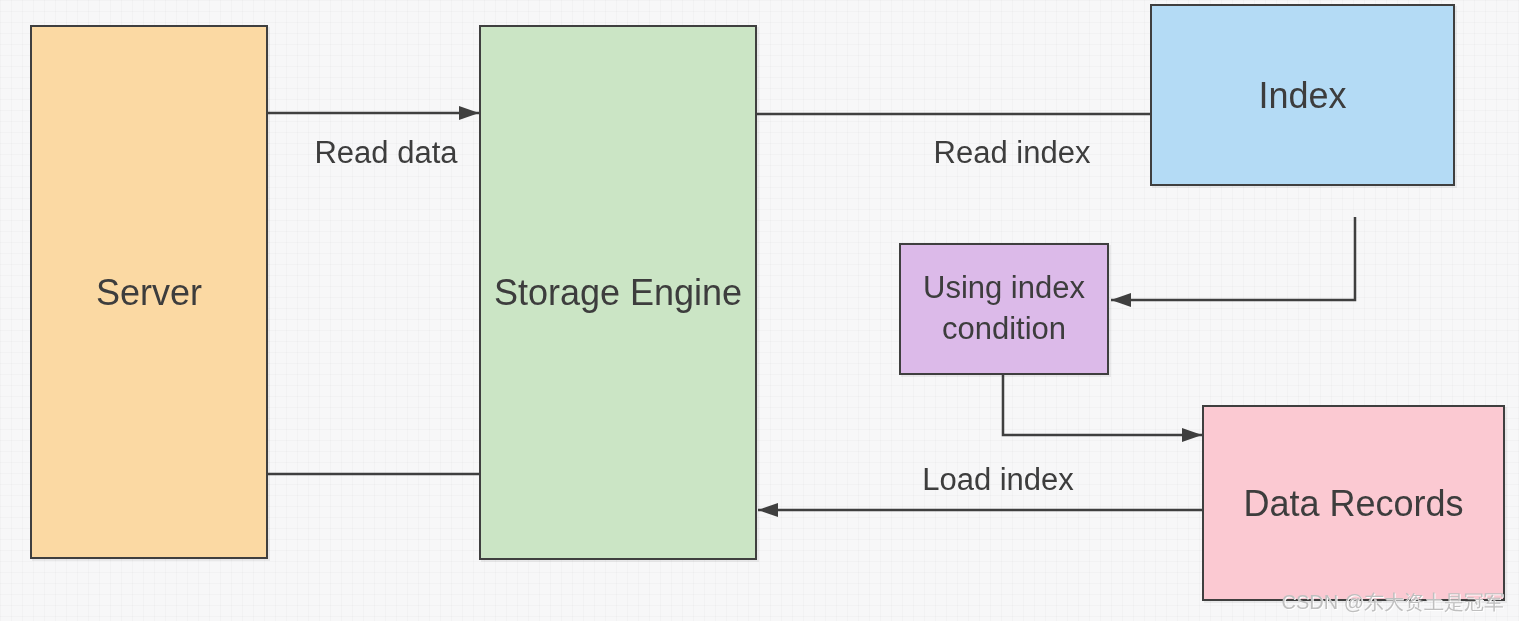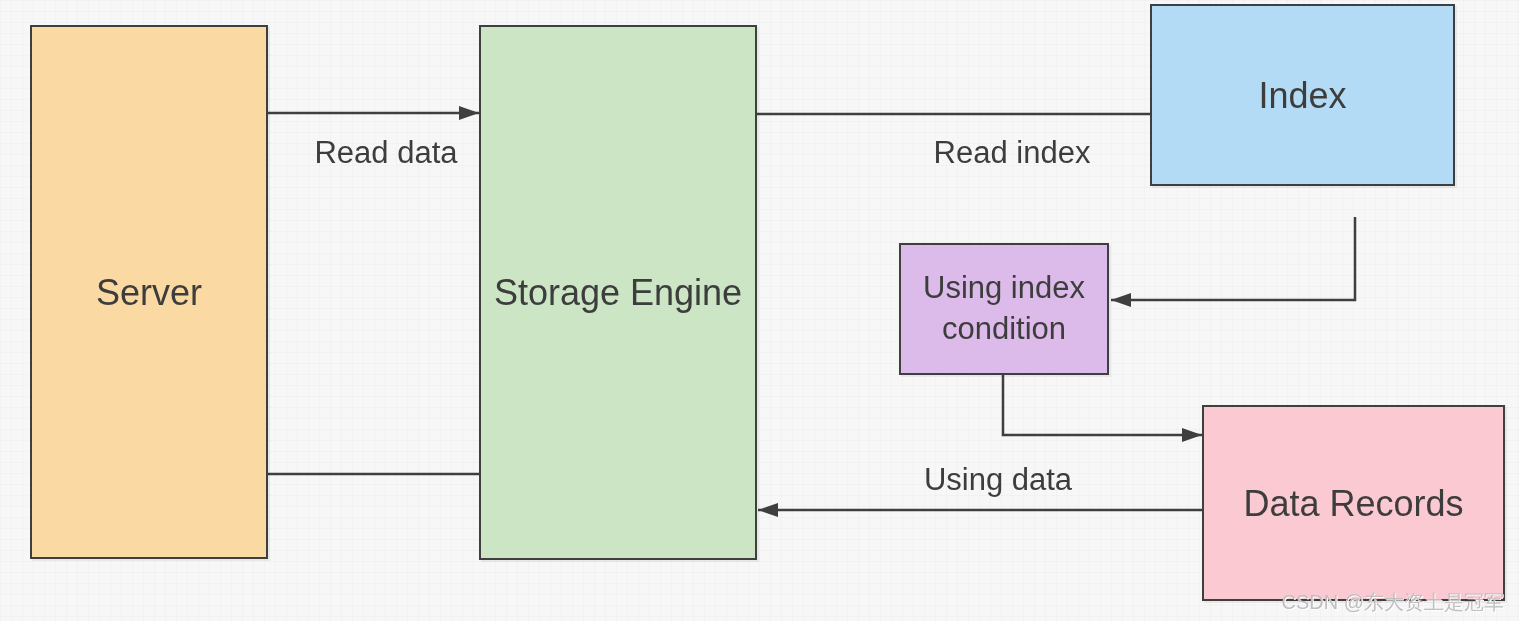--- a/index.html
+++ b/index.html
@@ -108,17 +108,17 @@
   </div>
 
   <div class="node node--data-records" style="background-color: rgb(251, 201, 210);">
     <span class="node-label">Data Records</span>
   </div>
 
   <div class="edge-label edge-label--read-data">Read data</div>
 
   <div class="edge-label edge-label--read-index">Read index</div>
 
-  <div class="edge-label edge-label--load-data">Using data</div>
+  <div class="edge-label edge-label--load-data">Load index</div>
 
   <div class="watermark">CSDN @东大资土是冠军</div>
 
 </div>
 
 </body></html>

